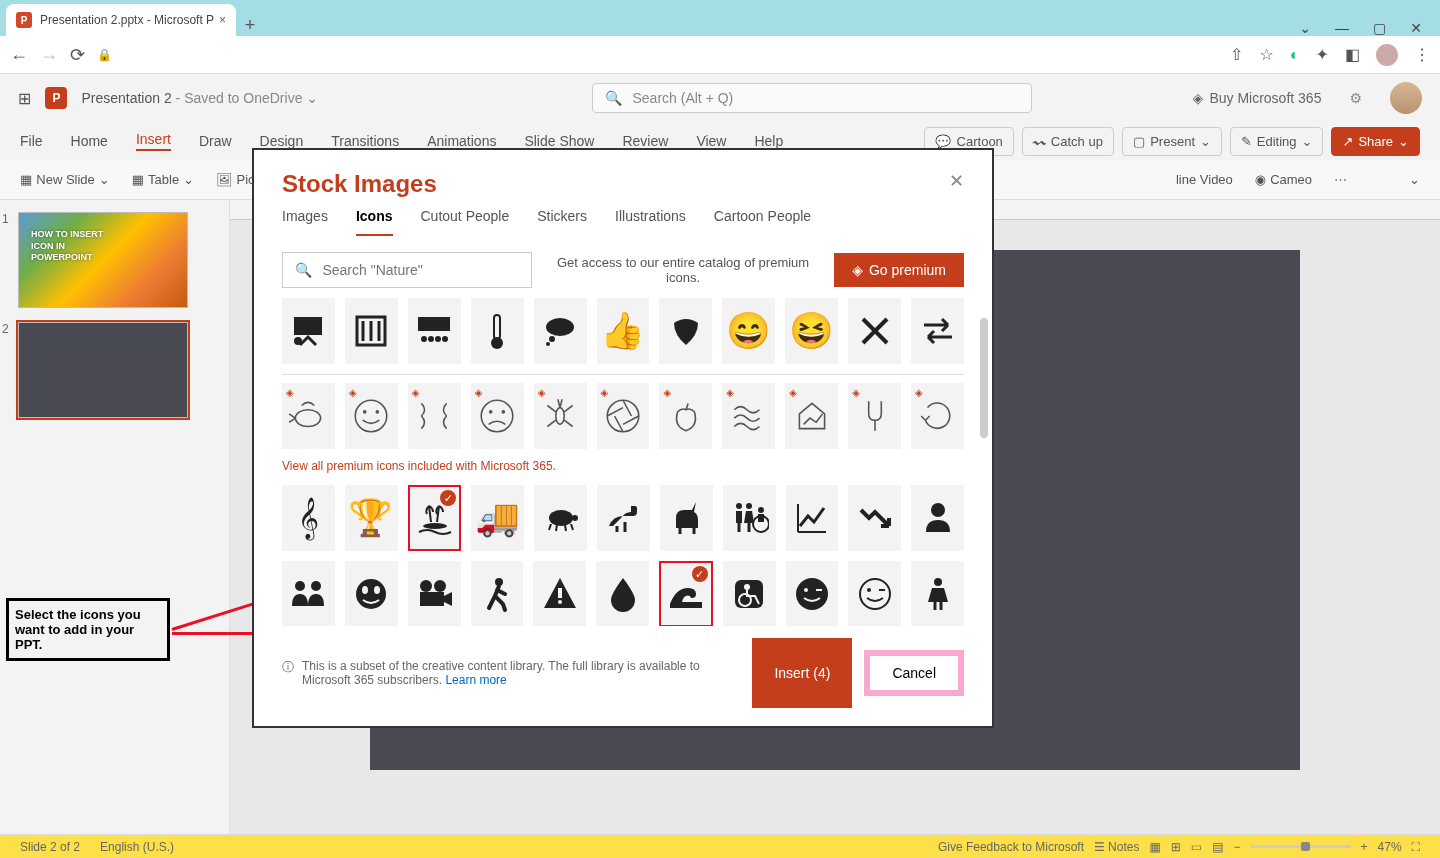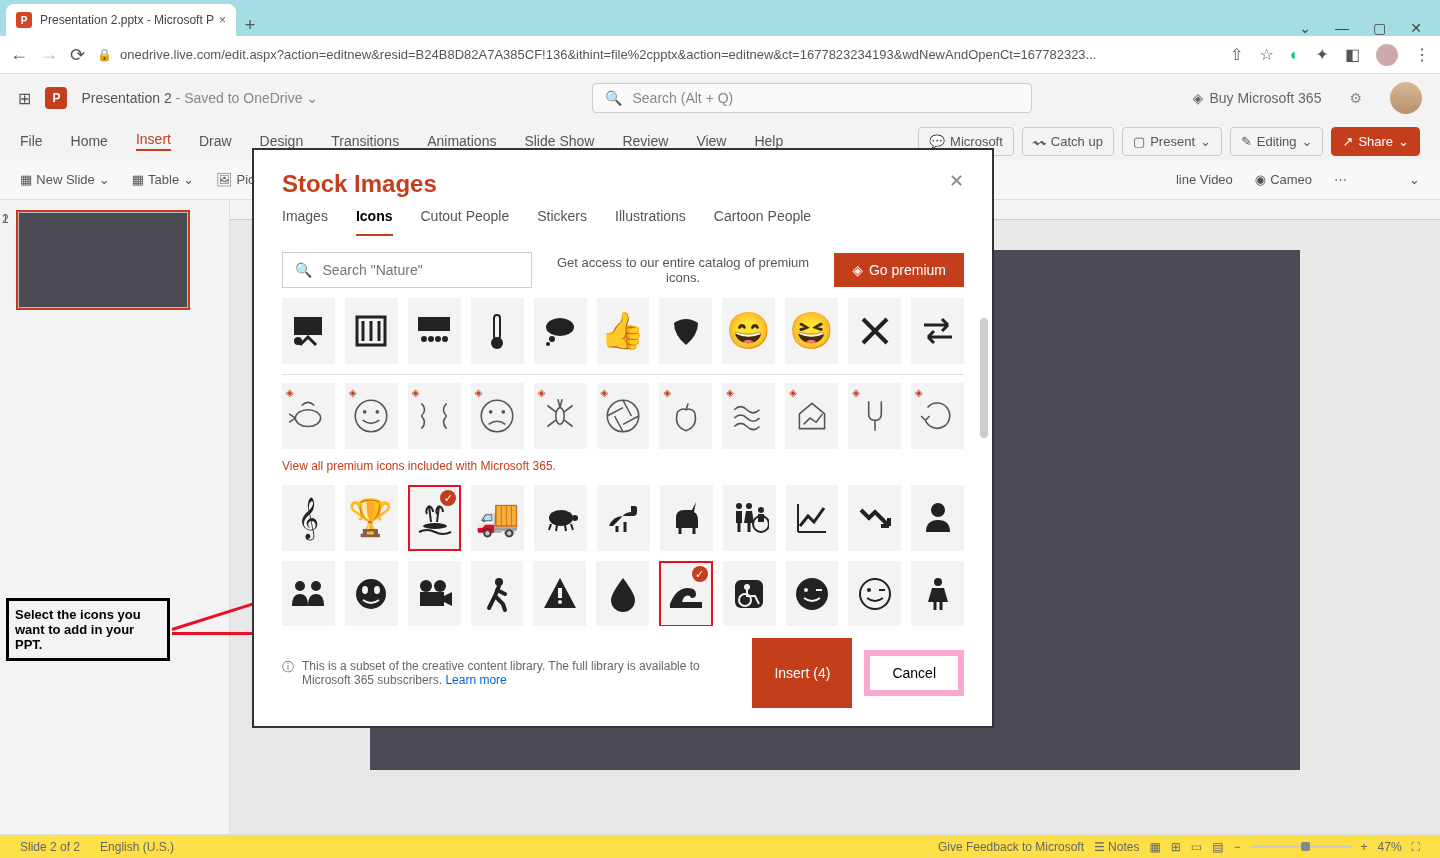--- a/index.html
+++ b/index.html
@@ -117,21 +117,20 @@
     <span>✕</span>
   </div>
 </div>
 
 <div class="browser-toolbar">
   <span class="nav-arrow">←</span>
   <span class="nav-arrow" style="opacity:.4">→</span>
   <span class="reload">⟳</span>
   <div class="address-bar">
     <span class="lock">🔒</span>
-    <span>onedrive.live.com/edit.aspx?action=editnew&amp;resid=B24B8D82A7A385CF!136&amp;ithint=file%2cpptx&amp;action=editnew&amp;ct=1677823234193&amp;wdNewAndOpenCt=167782323...</span>
   </div>
   <div class="toolbar-icons">
     <span>⇧</span>
     <span>☆</span>
     <span style="color:#15c39a">◐</span>
     <span>✦</span>
     <span>◧</span>
     <span class="avatar-sm"></span>
     <span>⋮</span>
   </div>
@@ -164,21 +163,21 @@
   <span class="menu-item">Design</span>
   <span class="menu-item">Transitions</span>
   <span class="menu-item">Animations</span>
   <span class="menu-item">Slide Show</span>
   <span class="menu-item">Review</span>
   <span class="menu-item">View</span>
   <span class="menu-item">Help</span>
   <div class="menu-right">
     <div class="menu-btn">
         <span>💬</span>
-        <span>Microsoft</span>
+        <span>Cartoon</span>
       </div>
     <div class="menu-btn">
         <span>〰</span>
         <span>Catch up</span>
       </div>
     <div class="menu-btn">
         <span>▢</span>
         <span>Present</span>
         <span>⌄</span>
       </div>
@@ -211,20 +210,25 @@
       <span>Cameo</span>
     </div>
   <div class="ribbon-item">⋯</div>
   <div class="ribbon-item" style="margin-left:40px">⌄</div>
 </div>
 
 <div class="editor">
   <div class="thumbs">
     <div style="position:relative">
       <span class="thumb-num">1</span>
+      <div class="thumb t1">
+        <div class="txt" style="white-space:pre-line">HOW TO INSERT
+ICON IN
+POWERPOINT</div>
+      </div>
     </div>
     <div style="position:relative">
       <span class="thumb-num">2</span>
       <div class="thumb selected"></div>
     </div>
   </div>
   <div class="slide-area">
     <div class="ruler">
         <span>1</span>
         <span>2</span>

